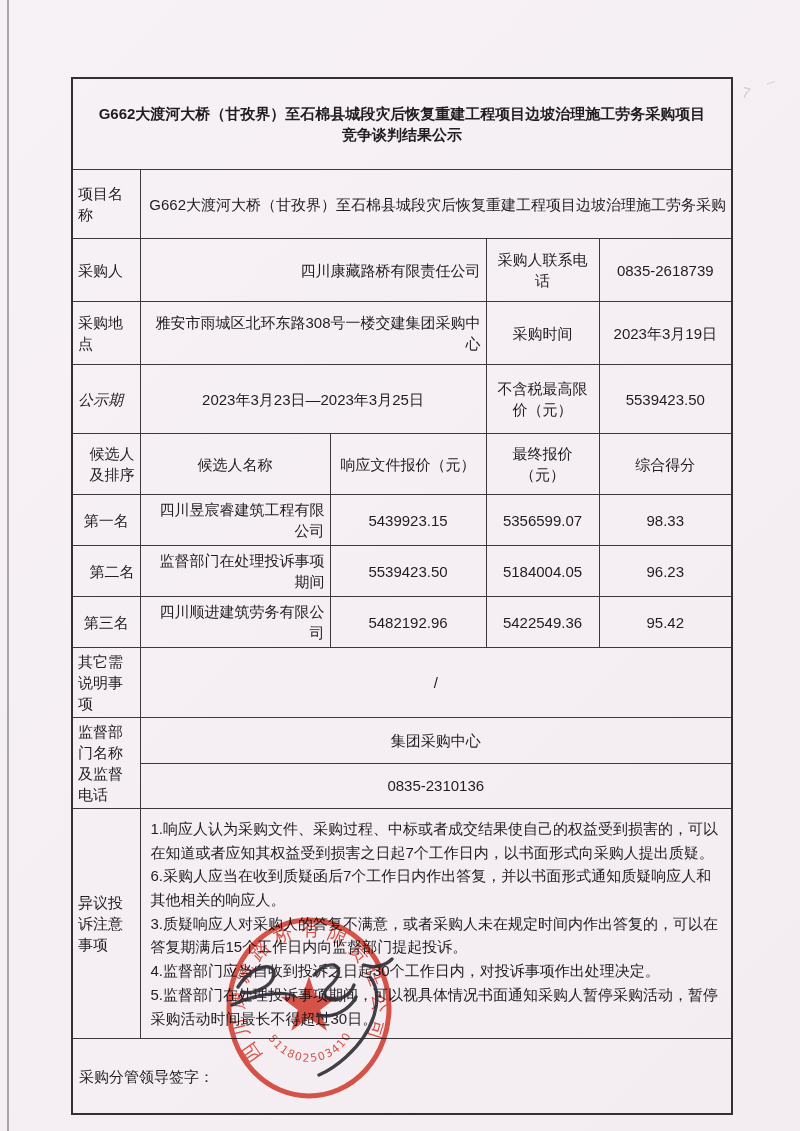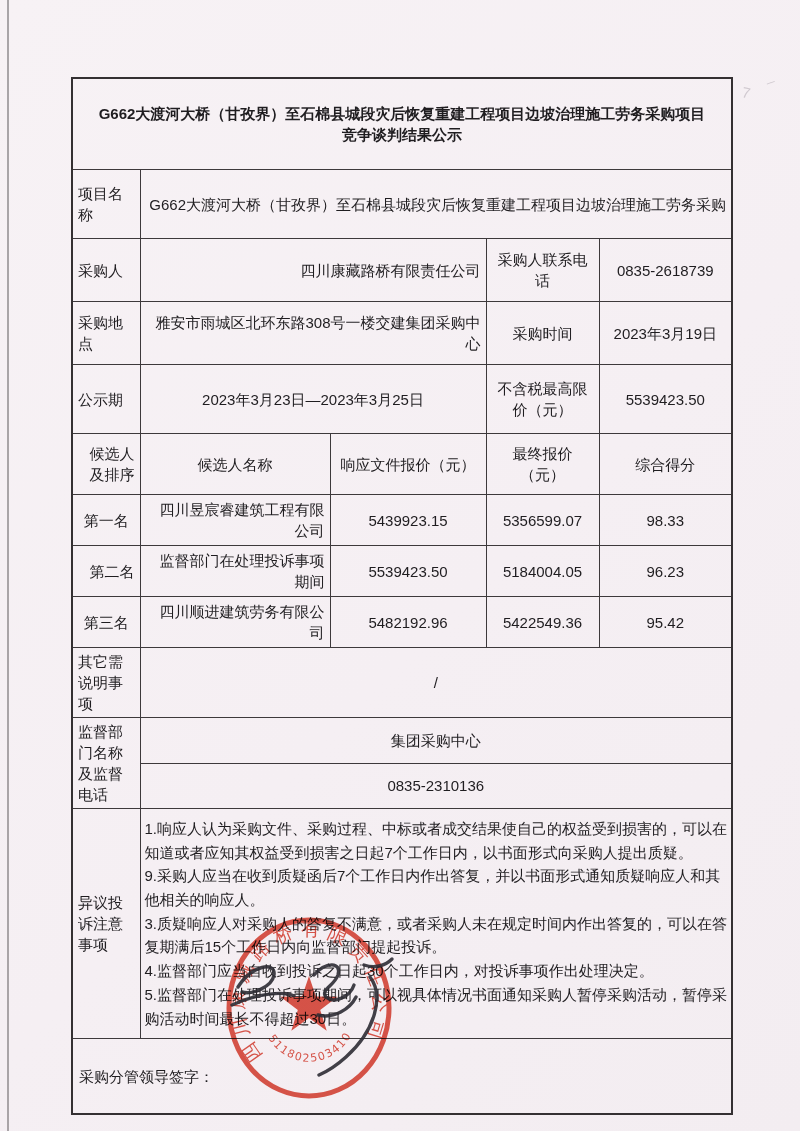--- a/index.html
+++ b/index.html
@@ -34,21 +34,21 @@
     line-height:1.4;
   }
   .doc-table{border:2.5px solid #343032;}
   .title-cell{
     text-align:center;font-weight:bold;font-size:20px;line-height:1.55;
     padding:10px 24px !important;
   }
   .label{ text-align:left; }
   .center{ text-align:center; }
   .val-left{ text-align:right; }
-  .objection-cell{padding:8px 4px !important;border-radius:24px;}
+  .objection-cell{padding:8px 10px !important;border-radius:24px;}
   .objection-cell p{margin:0;line-height:1.58;text-align:left;}
   .sig-cell{padding-left:6px !important;}
   
   .stamp-wrap{position:absolute;left:219px;top:910px;width:180px;height:196px;
     mix-blend-mode:multiply;opacity:.85;}
   .sign-wrap{position:absolute;left:222px;top:935px;width:210px;height:150px;}
   .stamp-text{font-family:"DejaVu Sans",sans-serif;}
 </style>
 </head>
 <body>
@@ -80,21 +80,21 @@
         <td class="center">采购人联系电话</td>
         <td class="center">0835-2618739</td>
       </tr>
       <tr>
         <td class="label" style="height:56px;">采购地点</td>
         <td colspan="2" class="val-left">雅安市雨城区北环东路308号一楼交建集团采购中心</td>
         <td class="center">采购时间</td>
         <td class="center">2023年3月19日</td>
       </tr>
       <tr>
-        <td class="label" style="height:62px;">公示期</td>
+        <td class="label" style="height:62px;font-style:italic;">公示期</td>
         <td colspan="2" class="center">2023年3月23日—2023年3月25日</td>
         <td class="center">不含税最高限价（元）</td>
         <td class="center">5539423.50</td>
       </tr>
       <tr>
         <td class="label" style="height:54px;text-align:right;">候选人及排序</td>
         <td class="center">候选人名称</td>
         <td class="center">响应文件报价（元）</td>
         <td class="center">最终报价（元）</td>
         <td class="center">综合得分</td>
@@ -128,21 +128,21 @@
         <td class="label" rowspan="2">监督部门名称及监督电话</td>
         <td colspan="4" class="center" style="height:32px;">集团采购中心</td>
       </tr>
       <tr>
         <td colspan="4" class="center" style="height:32px;margin-left:36px;">0835-2310136</td>
       </tr>
       <tr>
         <td class="label" style="height:194px;">异议投诉注意事项</td>
         <td colspan="4" class="objection-cell">
           <p>1.响应人认为采购文件、采购过程、中标或者成交结果使自己的权益受到损害的，可以在知道或者应知其权益受到损害之日起7个工作日内，以书面形式向采购人提出质疑。</p>
-          <p>9.采购人应当在收到质疑函后7个工作日内作出答复，并以书面形式通知质疑响应人和其他相关的响应人。</p>
+          <p>6.采购人应当在收到质疑函后7个工作日内作出答复，并以书面形式通知质疑响应人和其他相关的响应人。</p>
           <p>3.质疑响应人对采购人的答复不满意，或者采购人未在规定时间内作出答复的，可以在答复期满后15个工作日内向监督部门提起投诉。</p>
           <p>4.监督部门应当自收到投诉之日起30个工作日内，对投诉事项作出处理决定。</p>
           <p>5.监督部门在处理投诉事项期间，可以视具体情况书面通知采购人暂停采购活动，暂停采购活动时间最长不得超过30日。</p>
         </td>
       </tr>
       <tr>
         <td colspan="5" class="sig-cell" style="height:68px;">采购分管领导签字：</td>
       </tr>
     </tbody>
   </table>

